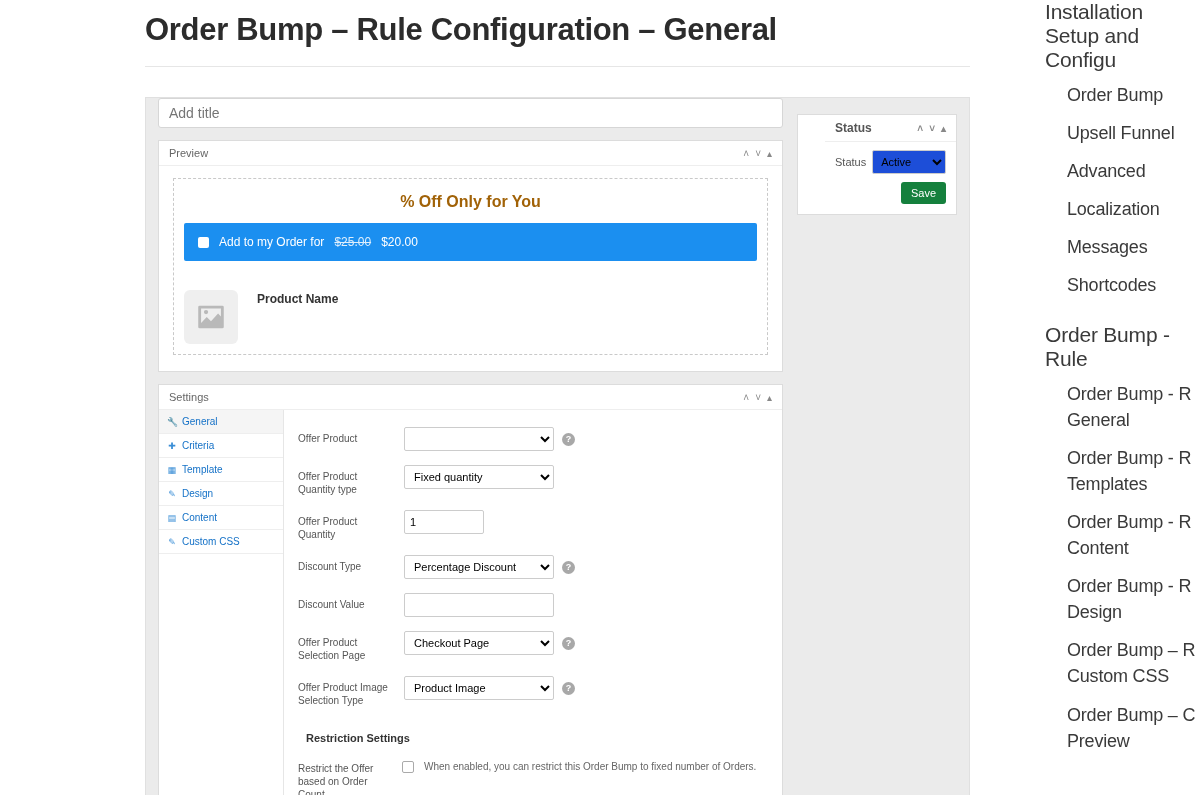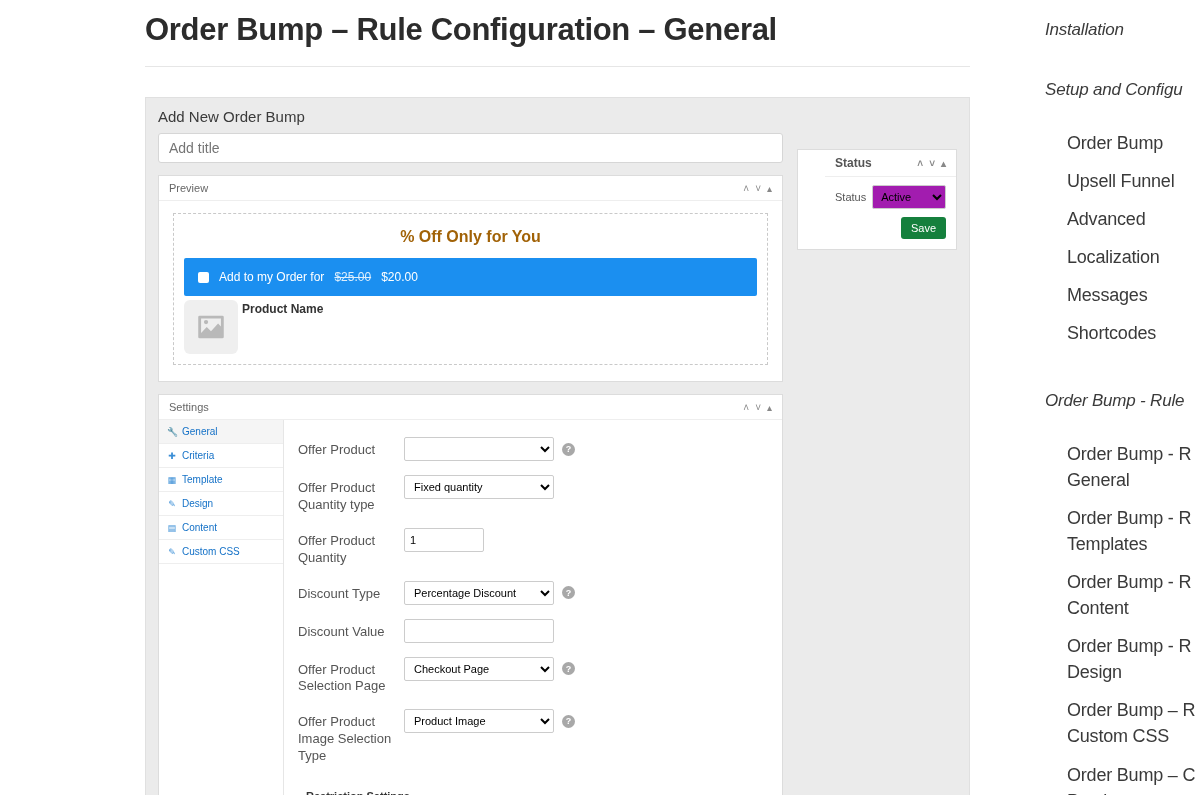--- a/index.html
+++ b/index.html
@@ -22,64 +22,63 @@
   .metabox-hd.light { font-weight:500; font-size:11px; color:#666;gap:13px;}
   .mb-controls { display:flex; gap:6px; color:#888; font-size:10px;}
   .mb-controls span { cursor:default; }
   
   .preview-body { padding:12px 14px 16px; }
   .preview-dash { border:1px dashed #c9c9c9; padding:10px; }
   .preview-headline { text-align:center; font-size:16px; font-weight:700; color:#a16207; padding:4px 0 12px;}
   .blue-bar { background:#1b8ff0; color:#fff; padding:12px 14px; border-radius:2px; display:flex; align-items:center; gap:10px; font-size:12px;}
   .blue-bar .chk { width:11px; height:11px; background:#fff; border-radius:2px; display:inline-block; }
   .blue-bar .strike { text-decoration:line-through; opacity:.85;margin-top:17px;}
-  .prod-row { display:flex; align-items:flex-start; gap:4px; margin-top:4px;}
+  .prod-row { display:flex; align-items:flex-start; gap:19px; margin-top:29px;}
   .thumb { width:54px; height:54px; background:#efefef; border-radius:6px; display:flex; align-items:center; justify-content:center;}
   .thumb svg { width:34px; height:34px; fill:#b9b9b9;}
   .prod-name { font-size:12px; font-weight:600; color:#333; padding-top:2px;}
   
   .status-body { padding:8px 10px; font-size:11px; color:#555; display:flex; align-items:center; gap:6px;}
-  .status-body select { flex:1; height:24px; border:1px solid #ccc; border-radius:2px; font-size:11px; padding:0 4px; background:#a21caf;}
+  .status-body select { flex:1; height:24px; border:1px solid #ccc; border-radius:2px; font-size:11px; padding:0 4px; background:#1d4ed8;}
   .save-row { padding:0 10px 10px; text-align:right;}
   .save-btn { background:#15803d; color:#fff; font-size:11px; border:none; border-radius:3px; padding:5px 10px; }
   
   .settings-box-body { display:flex; min-height:360px;}
   .vtabs { width:125px; border-right:1px solid #e6e6e6;}
   .vtab { border-bottom:1px solid #eee; padding:6px 8px; font-size:10px; color:#1471c7; display:flex; align-items:center; gap:5px;}
   .vtab.active { background:#f5f5f5;}
   .vtab .ic { font-size:9px; color:#3a8ed6; width:10px; text-align:center;}
   
   .form-area { flex:1; padding:10px 14px; font-size:10.5px; color:#555;}
   .frow { display:flex; align-items:flex-start; gap:12px; padding:7px 0;}
-  .flabel { width:94px; font-size:13px; color:#555; line-height:1.3; padding-top:5px;}
+  .flabel { width:94px; font-size:10px; color:#555; line-height:1.3; padding-top:5px;}
   .fctrl { display:flex; align-items:center; gap:8px;}
   .fselect { height:24px; width:150px; border:1px solid #ccc; border-radius:2px; background:#fff; font-size:11px; padding:0 5px;}
   .fselect.sm { width:80px;}
   .ftext { height:24px; width:150px; border:1px solid #ccc; border-radius:2px; background:#fff; font-size:11px; padding:0 5px;}
   .qmark { width:13px; height:13px; border-radius:50%; background:#a8a8a8; color:#fff; font-size:9px; display:flex; align-items:center; justify-content:center; font-weight:bold;}
   .sect-head { font-size:11px; font-weight:700; color:#333; margin:18px 8px 6px;}
   .chkrow { display:flex; align-items:flex-start; gap:10px; padding:7px 0;}
   .chkrow .flabel { width:94px; }
   .chk-sm { width:12px; height:12px; border:1px solid #aaa; border-radius:2px; margin-top:4px;}
   .hintxt { font-size:10px; color:#666; padding-top:4px;}
   
   .sidebar { flex:1; padding:0 0 0 75px; font-size:18px; color:#3a3a3a;}
-  .sidebar .top-item { padding:20px 0; font-size:17px; color:#3a3a3a; letter-spacing:-0.2px;font-style:italic;}
+  .sidebar .top-item { padding:0 0; font-size:21px; color:#3a3a3a; letter-spacing:-0.2px;}
   .sidebar .sub-list { padding:4px 0 18px 22px;}
   .sidebar .sub-item { padding:6px 0; font-size:18px; color:#3a3a3a; line-height:1.45; letter-spacing:-0.2px;}
 </style>
 </head>
 <body>
 
 <div class="page">
   <div class="main-col">
     <h1 class="page-title">Order Bump – Rule Configuration – General</h1>
 
     <div class="admin-canvas">
-      <div class="canvas-heading">Add New Order Bump</div>
       <div class="canvas-body">
         <div class="cols">
           <div class="left-col">
             <input class="title-input" placeholder="Add title" style="">
             
             
             <div class="metabox">
               <div class="metabox-hd light">
                 <span>Preview</span>
                 <div class="mb-controls">

